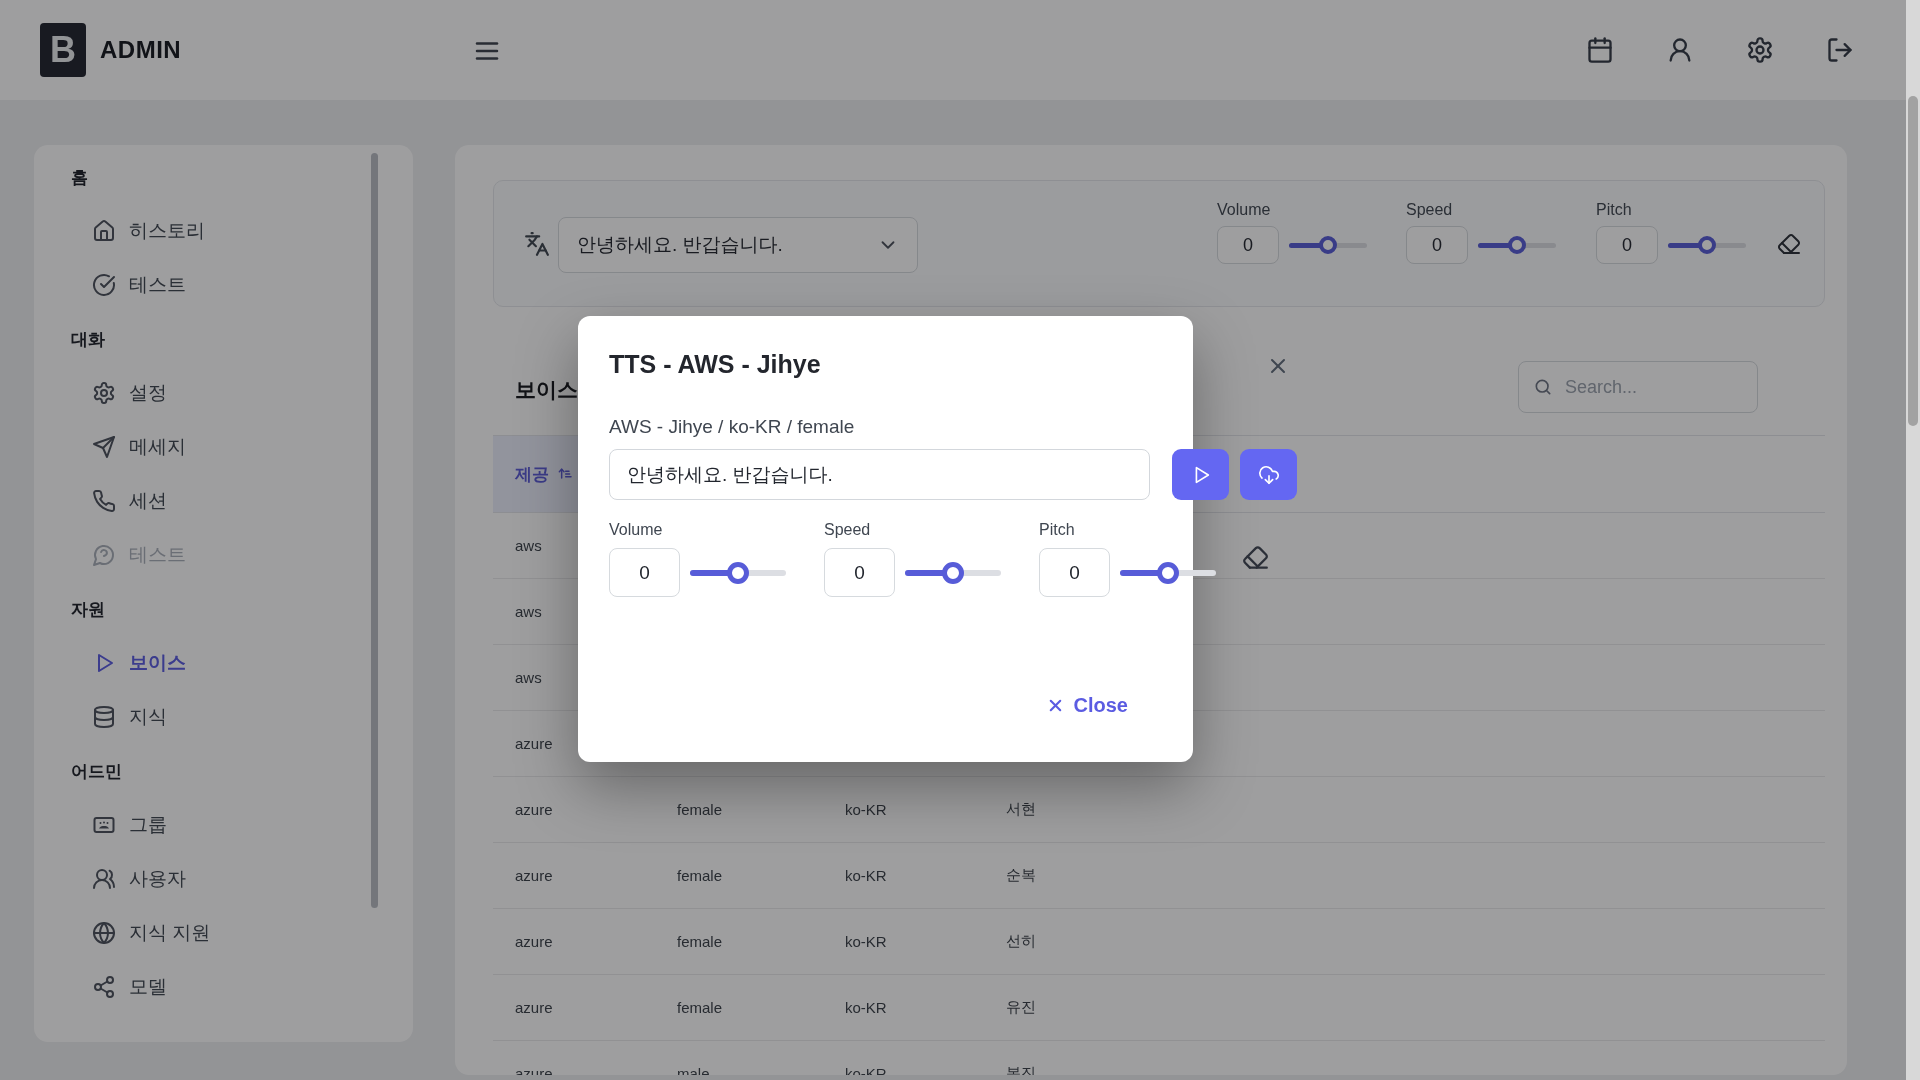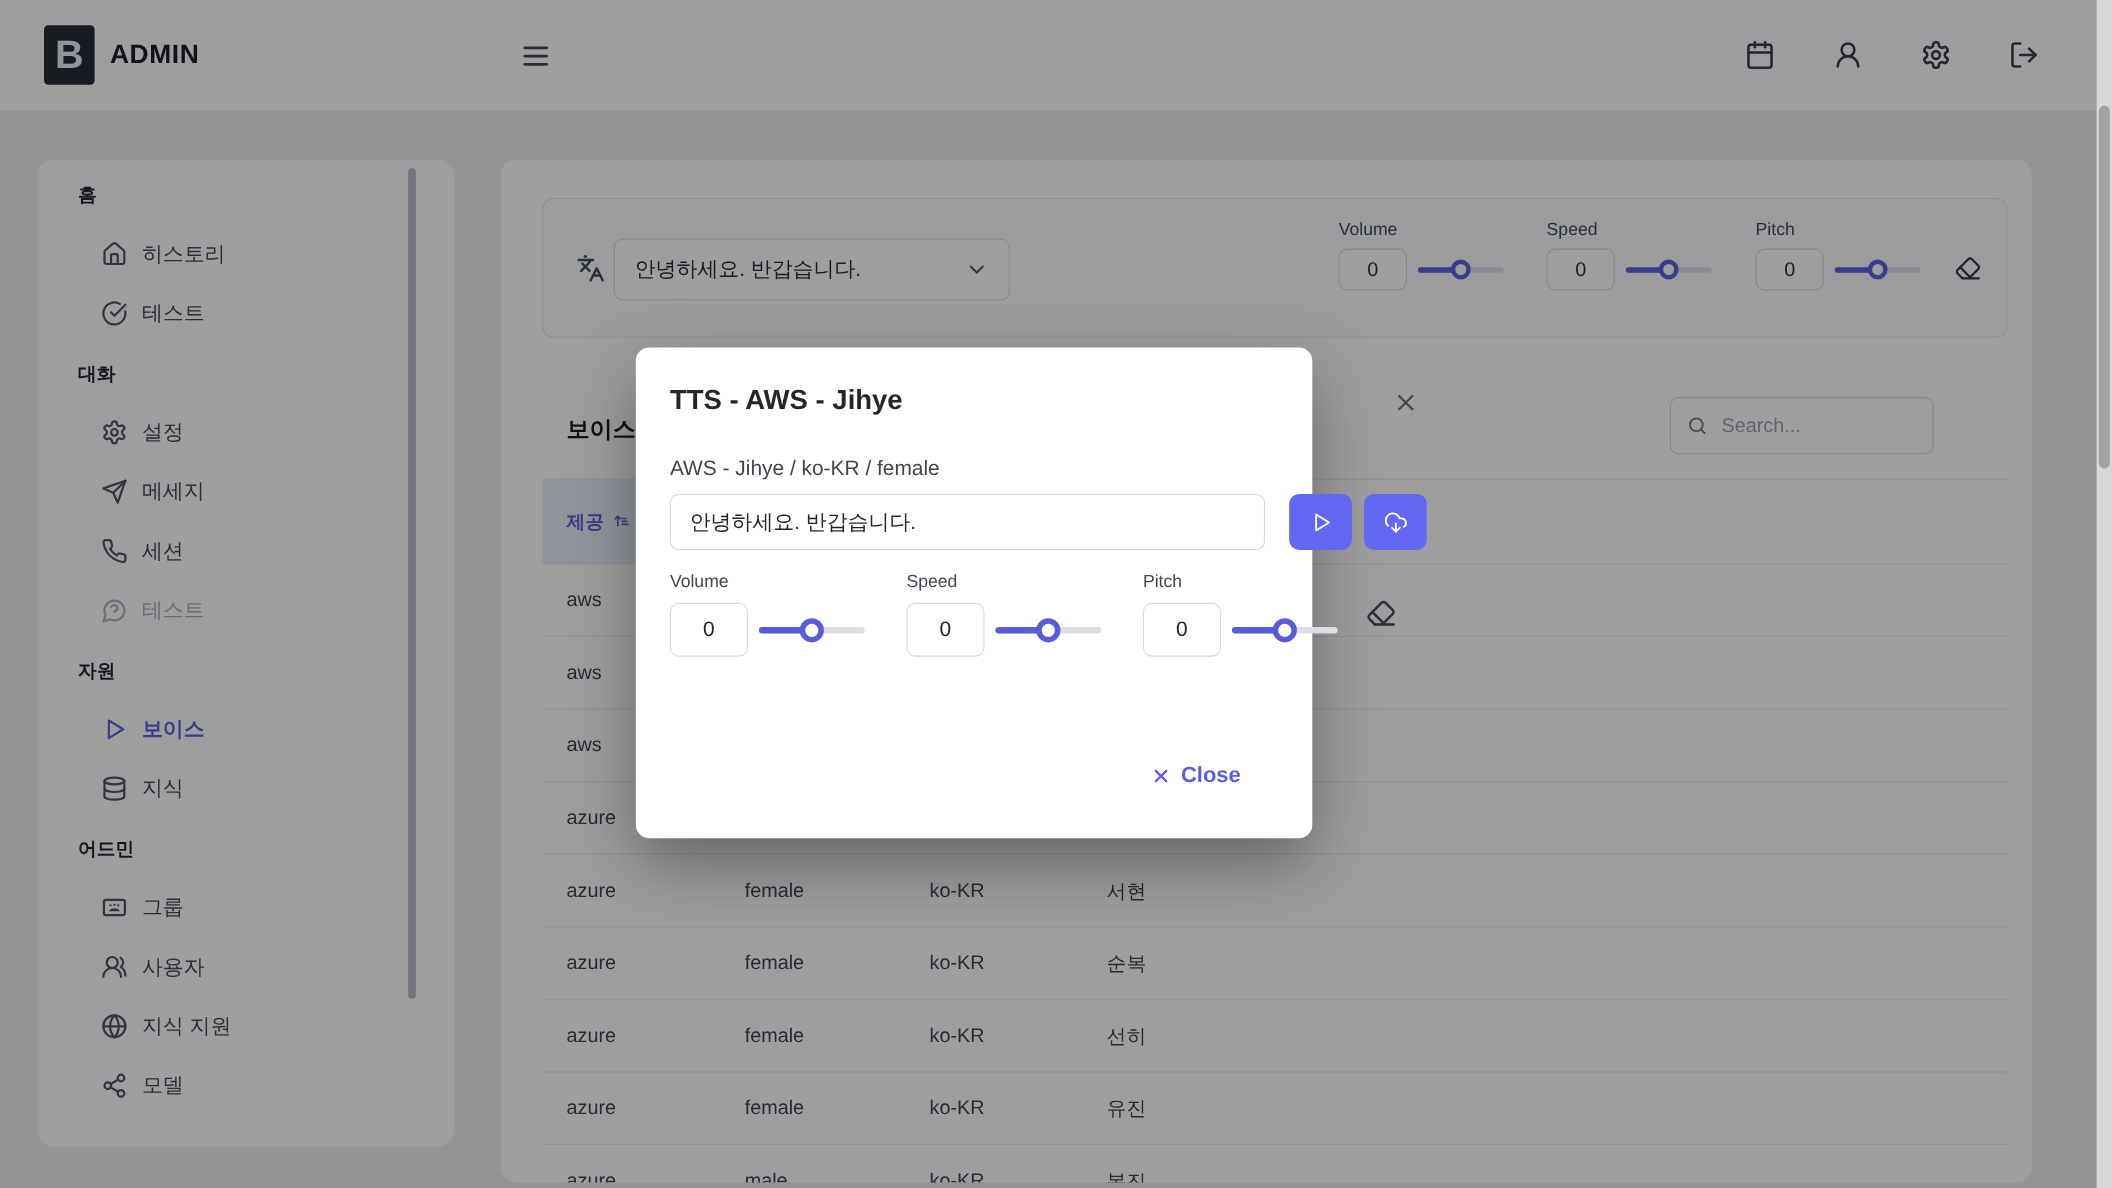--- a/index.html
+++ b/index.html
@@ -66,21 +66,21 @@
   .search-box input{border:none;outline:none;font-size:18px;color:#22262e;width:210px;font-family:inherit;background:transparent;}
   .search-box input::placeholder{color:#99a1ac;}
 
   .vtable{position:absolute;left:38px;top:290px;width:1332px;border-top:1px solid #e3e5e9;}
   .thead{display:grid;grid-template-columns:162px 168px 161px 170px 1fr;height:76px;border-bottom:1px solid #e3e5e9;}
   .th-provider{background:#eceefc;color:#5a5bd7;font-size:17px;font-weight:bold;display:flex;
                align-items:center;padding-left:22px;gap:8px;cursor:pointer;}
   .th-provider .sort-ic{width:16px;height:16px;}
   .th-provider .sort-ic svg{width:16px;height:16px;stroke-width:2.2;}
   .trow{display:grid;grid-template-columns:162px 168px 161px 170px 1fr;height:65px;border-bottom:1px solid #e9eaec;cursor:pointer;}
-  .td{display:flex;align-items:center;padding-left:22px;font-size:18px;color:#3a4048;}
+  .td{display:flex;align-items:center;padding-left:22px;font-size:15px;color:#3a4048;}
 
   
   .overlay{position:absolute;inset:0;background:rgba(12,12,16,0.40);z-index:40;}
   .modal{position:absolute;left:578px;top:316px;width:615px;height:446px;background:#ffffff;border-radius:12px;
          z-index:50;box-shadow:0 25px 60px rgba(0,0,0,0.35);}
   .modal-title{position:absolute;left:31px;top:34px;font-size:25px;font-weight:bold;color:#23262d;}
   .modal-close-x{position:absolute;left:688px;top:38px;width:24px;height:24px;color:#3f4650;cursor:pointer;}
   .modal-close-x svg{width:24px;height:24px;}
   .modal-subtitle{position:absolute;left:31px;top:100px;font-size:19px;color:#3f4650;}
   .modal-input{position:absolute;left:31px;top:133px;width:541px;height:51px;border:1px solid #d3d7dc;border-radius:8px;

